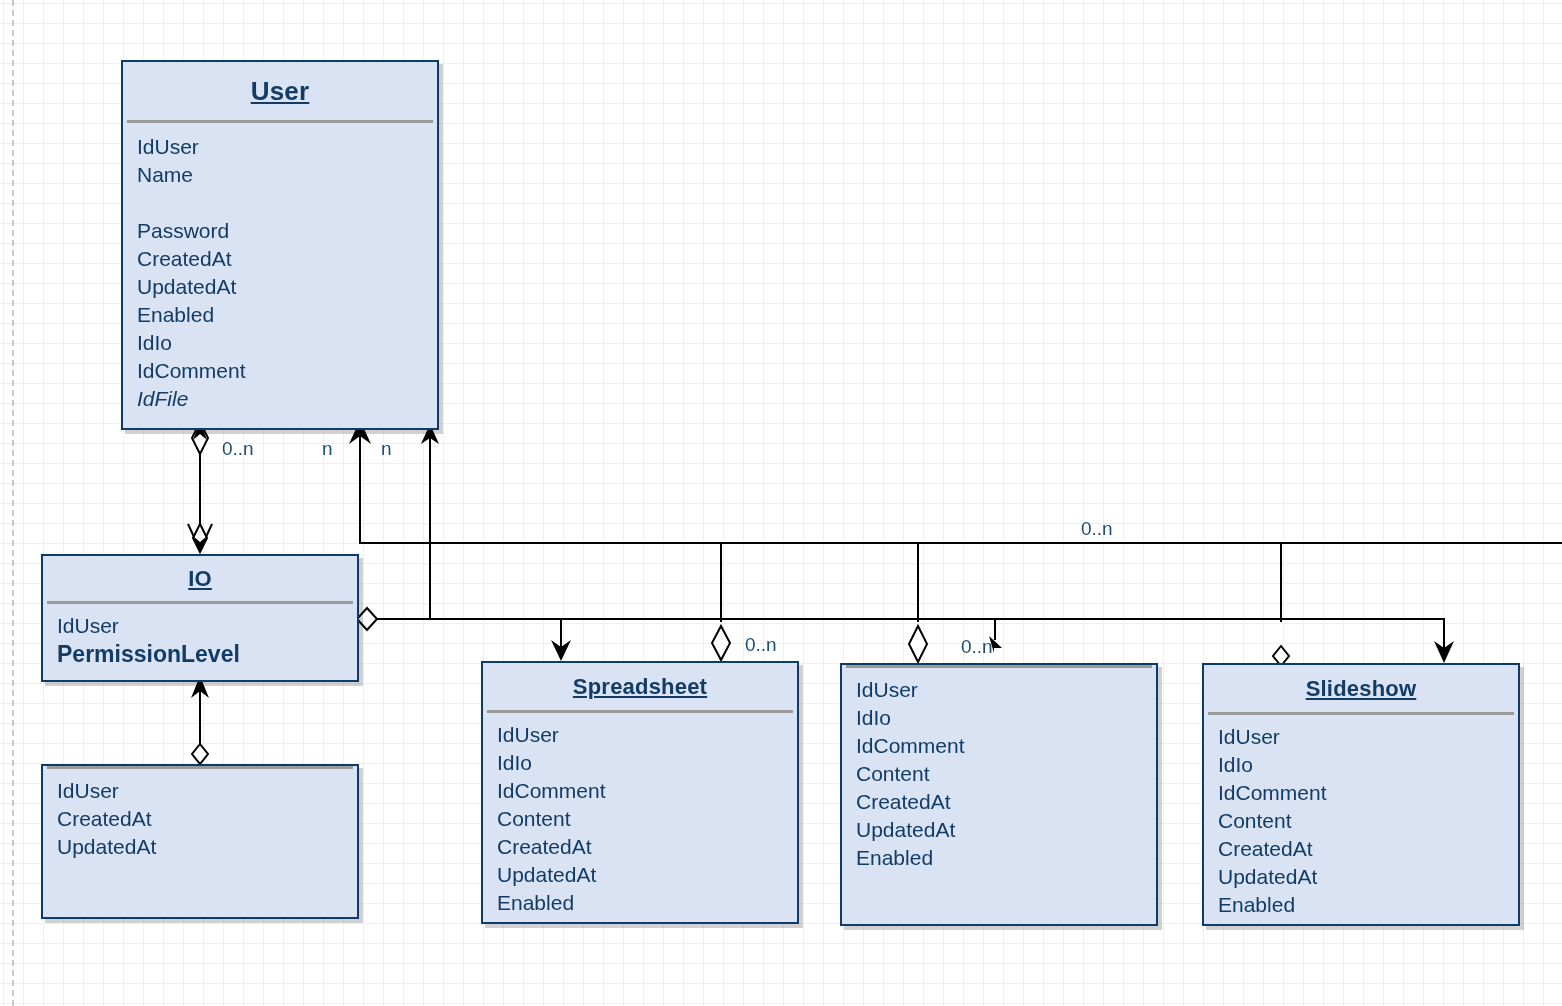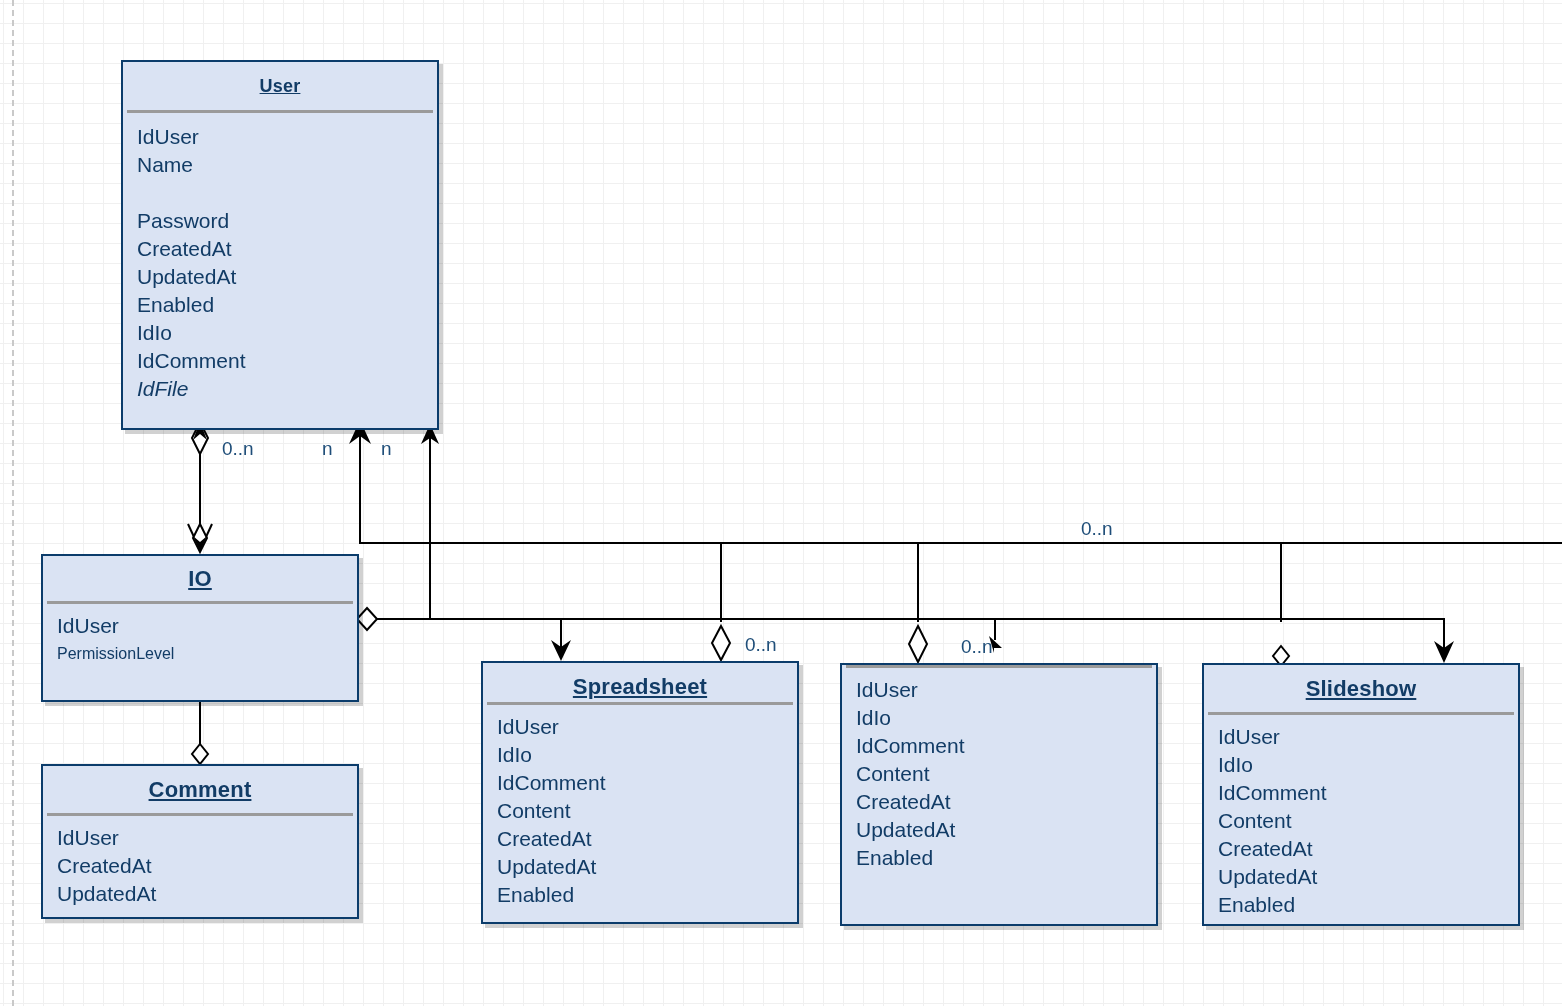--- a/index.html
+++ b/index.html
@@ -161,56 +161,55 @@
   </svg>
 
   <div class="edge-label" style="left:222px; top:438px; font-size:19px;">0..n</div>
   <div class="edge-label" style="left:322px; top:438px; font-size:19px;">n</div>
   <div class="edge-label" style="left:381px; top:438px; font-size:19px;">n</div>
   <div class="edge-label" style="left:1081px; top:518px; font-size:19px;">0..n</div>
   <div class="edge-label" style="left:745px; top:634px; font-size:19px;">0..n</div>
   <div class="edge-label" style="left:961px; top:636px; font-size:19px;">0..n</div>
 
   <div class="entity" style="left:121px; top:60px; width:318px; height:370px;">
-    <div class="entity-title" style="font-size:18px; padding:14px 0 13px;">User</div>
+    <div class="entity-title" style="font-size:26px; padding:14px 0 13px;">User</div>
     <div class="entity-divider"></div>
     <div class="attr-list">
       <div class="attr" style="font-size:21px; line-height:28px;">IdUser</div>
       <div class="attr" style="font-size:21px; line-height:28px;">Name</div>
       <div class="attr" style="font-size:21px; line-height:28px;margin-top:28px;">Password</div>
       <div class="attr" style="font-size:21px; line-height:28px;">CreatedAt</div>
       <div class="attr" style="font-size:21px; line-height:28px;">UpdatedAt</div>
       <div class="attr" style="font-size:21px; line-height:28px;">Enabled</div>
       <div class="attr" style="font-size:21px; line-height:28px;">IdIo</div>
       <div class="attr" style="font-size:21px; line-height:28px;">IdComment</div>
       <div class="attr" style="font-size:21px; line-height:28px;font-style:italic;">IdFile</div>
     </div>
   </div>
 
-  <div class="entity" style="left:41px; top:554px; width:318px; height:148px;">
+  <div class="entity" style="left:41px; top:554px; width:318px; height:128px;">
     <div class="entity-title" style="font-size:22px; padding:10px 0 9px;">IO</div>
     <div class="entity-divider"></div>
     <div class="attr-list" style="padding-top:8px;">
       <div class="attr" style="font-size:21px; line-height:28px;">IdUser</div>
-      <div class="attr" style="font-size:16px; line-height:28px;">PermissionLevel</div>
+      <div class="attr" style="font-size:23px; line-height:28px;font-weight:bold;">PermissionLevel</div>
     </div>
   </div>
 
   <div class="entity" style="left:41px; top:764px; width:318px; height:155px;">
-    <div class="entity-title" style="font-size:22px; padding:11px 0 10px;">Comment</div>
     <div class="entity-divider"></div>
     <div class="attr-list" style="padding-top:8px;">
       <div class="attr" style="font-size:21px; line-height:28px;">IdUser</div>
       <div class="attr" style="font-size:21px; line-height:28px;">CreatedAt</div>
       <div class="attr" style="font-size:21px; line-height:28px;">UpdatedAt</div>
     </div>
   </div>
 
   <div class="entity" style="left:481px; top:661px; width:318px; height:263px;">
-    <div class="entity-title" style="font-size:22px; padding:11px 0 2px;">Spreadsheet</div>
+    <div class="entity-title" style="font-size:22px; padding:11px 0 10px;">Spreadsheet</div>
     <div class="entity-divider"></div>
     <div class="attr-list" style="padding-top:8px;">
       <div class="attr" style="font-size:21px; line-height:28px;">IdUser</div>
       <div class="attr" style="font-size:21px; line-height:28px;">IdIo</div>
       <div class="attr" style="font-size:21px; line-height:28px;">IdComment</div>
       <div class="attr" style="font-size:21px; line-height:28px;">Content</div>
       <div class="attr" style="font-size:21px; line-height:28px;">CreatedAt</div>
       <div class="attr" style="font-size:21px; line-height:28px;">UpdatedAt</div>
       <div class="attr" style="font-size:21px; line-height:28px;">Enabled</div>
     </div>

